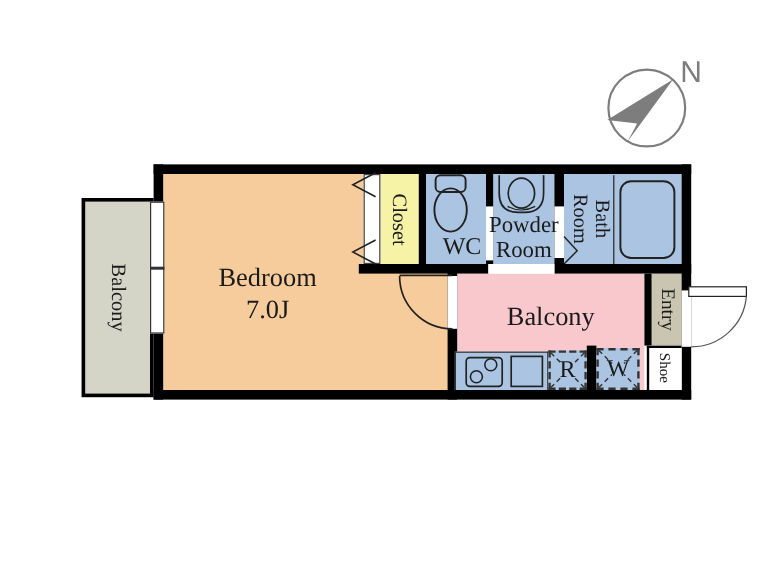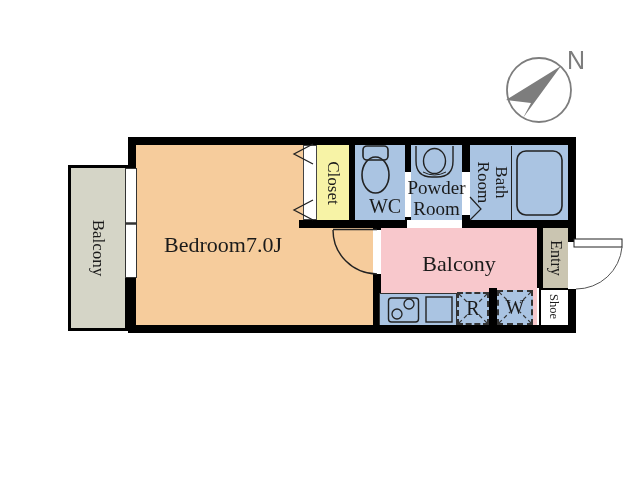--- a/index.html
+++ b/index.html
@@ -125,21 +125,21 @@
   </svg>
 
   <div class="label nmark" style="left:563px;top:45px;width:26px;height:30px;font-size:25px;">
     <span>N</span>
   </div>
 
   <div class="label vtext" style="left:68px;top:165px;width:60px;height:166px;font-size:17px;">
     <span>Balcony</span>
   </div>
 
-  <div class="label" style="left:134px;top:216px;width:178px;height:56px;font-size:22px;line-height:27px;flex-direction:row;">
+  <div class="label" style="left:134px;top:216px;width:178px;height:56px;font-size:22px;line-height:27px;flex-direction:column;">
     <span>Bedroom</span>
     <span>7.0J</span>
   </div>
 
   <div class="label vtext" style="left:317px;top:145px;width:32px;height:75px;font-size:17px;">
     <span>Closet</span>
   </div>
 
   <div class="label" style="left:355px;top:194px;width:60px;height:24px;font-size:20px;">
     <span>WC</span>

